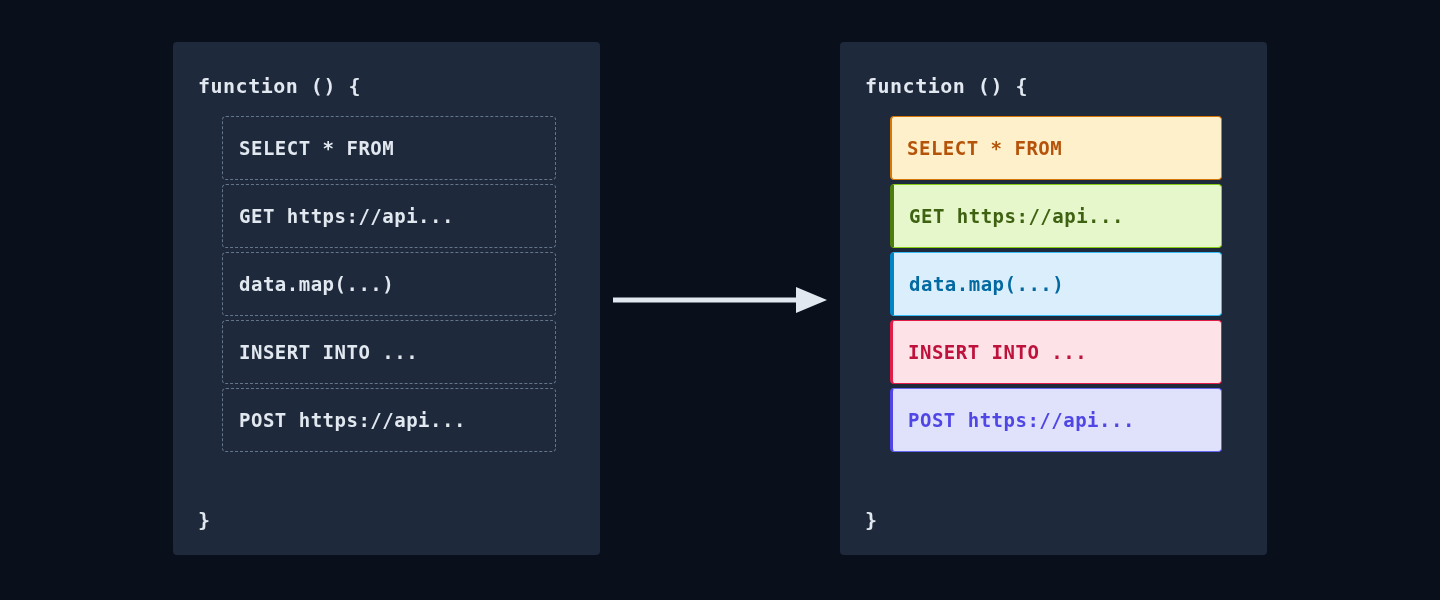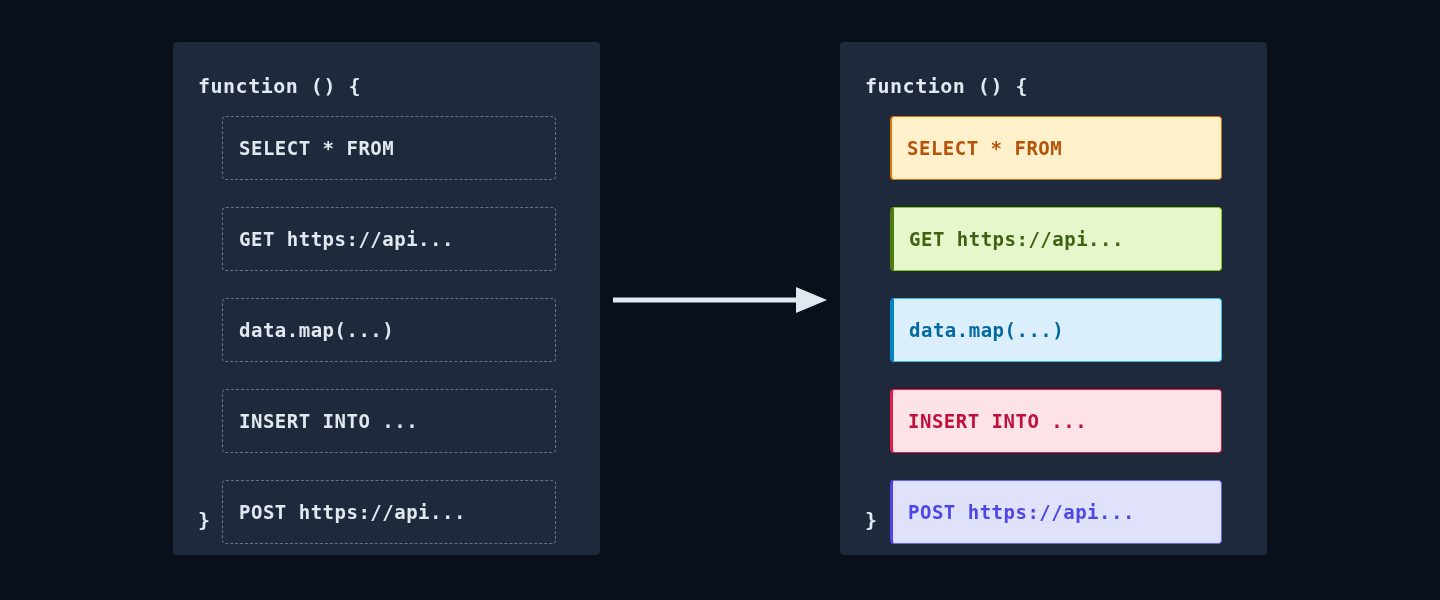--- a/index.html
+++ b/index.html
@@ -53,21 +53,21 @@
   .code-close { left: 25px; top: 466px; }
 
   
   .stack {
     position: absolute;
     left: 49px;
     top: 74px;
     width: 334px;
     display: flex;
     flex-direction: column;
-    gap: 27px;
+    gap: 4px;
   }
   #panel-after .stack {
     left: 50px;
     width: 332px;
   }
 
   
   .chip-plain {
     box-sizing: border-box;
     height: 64px;

